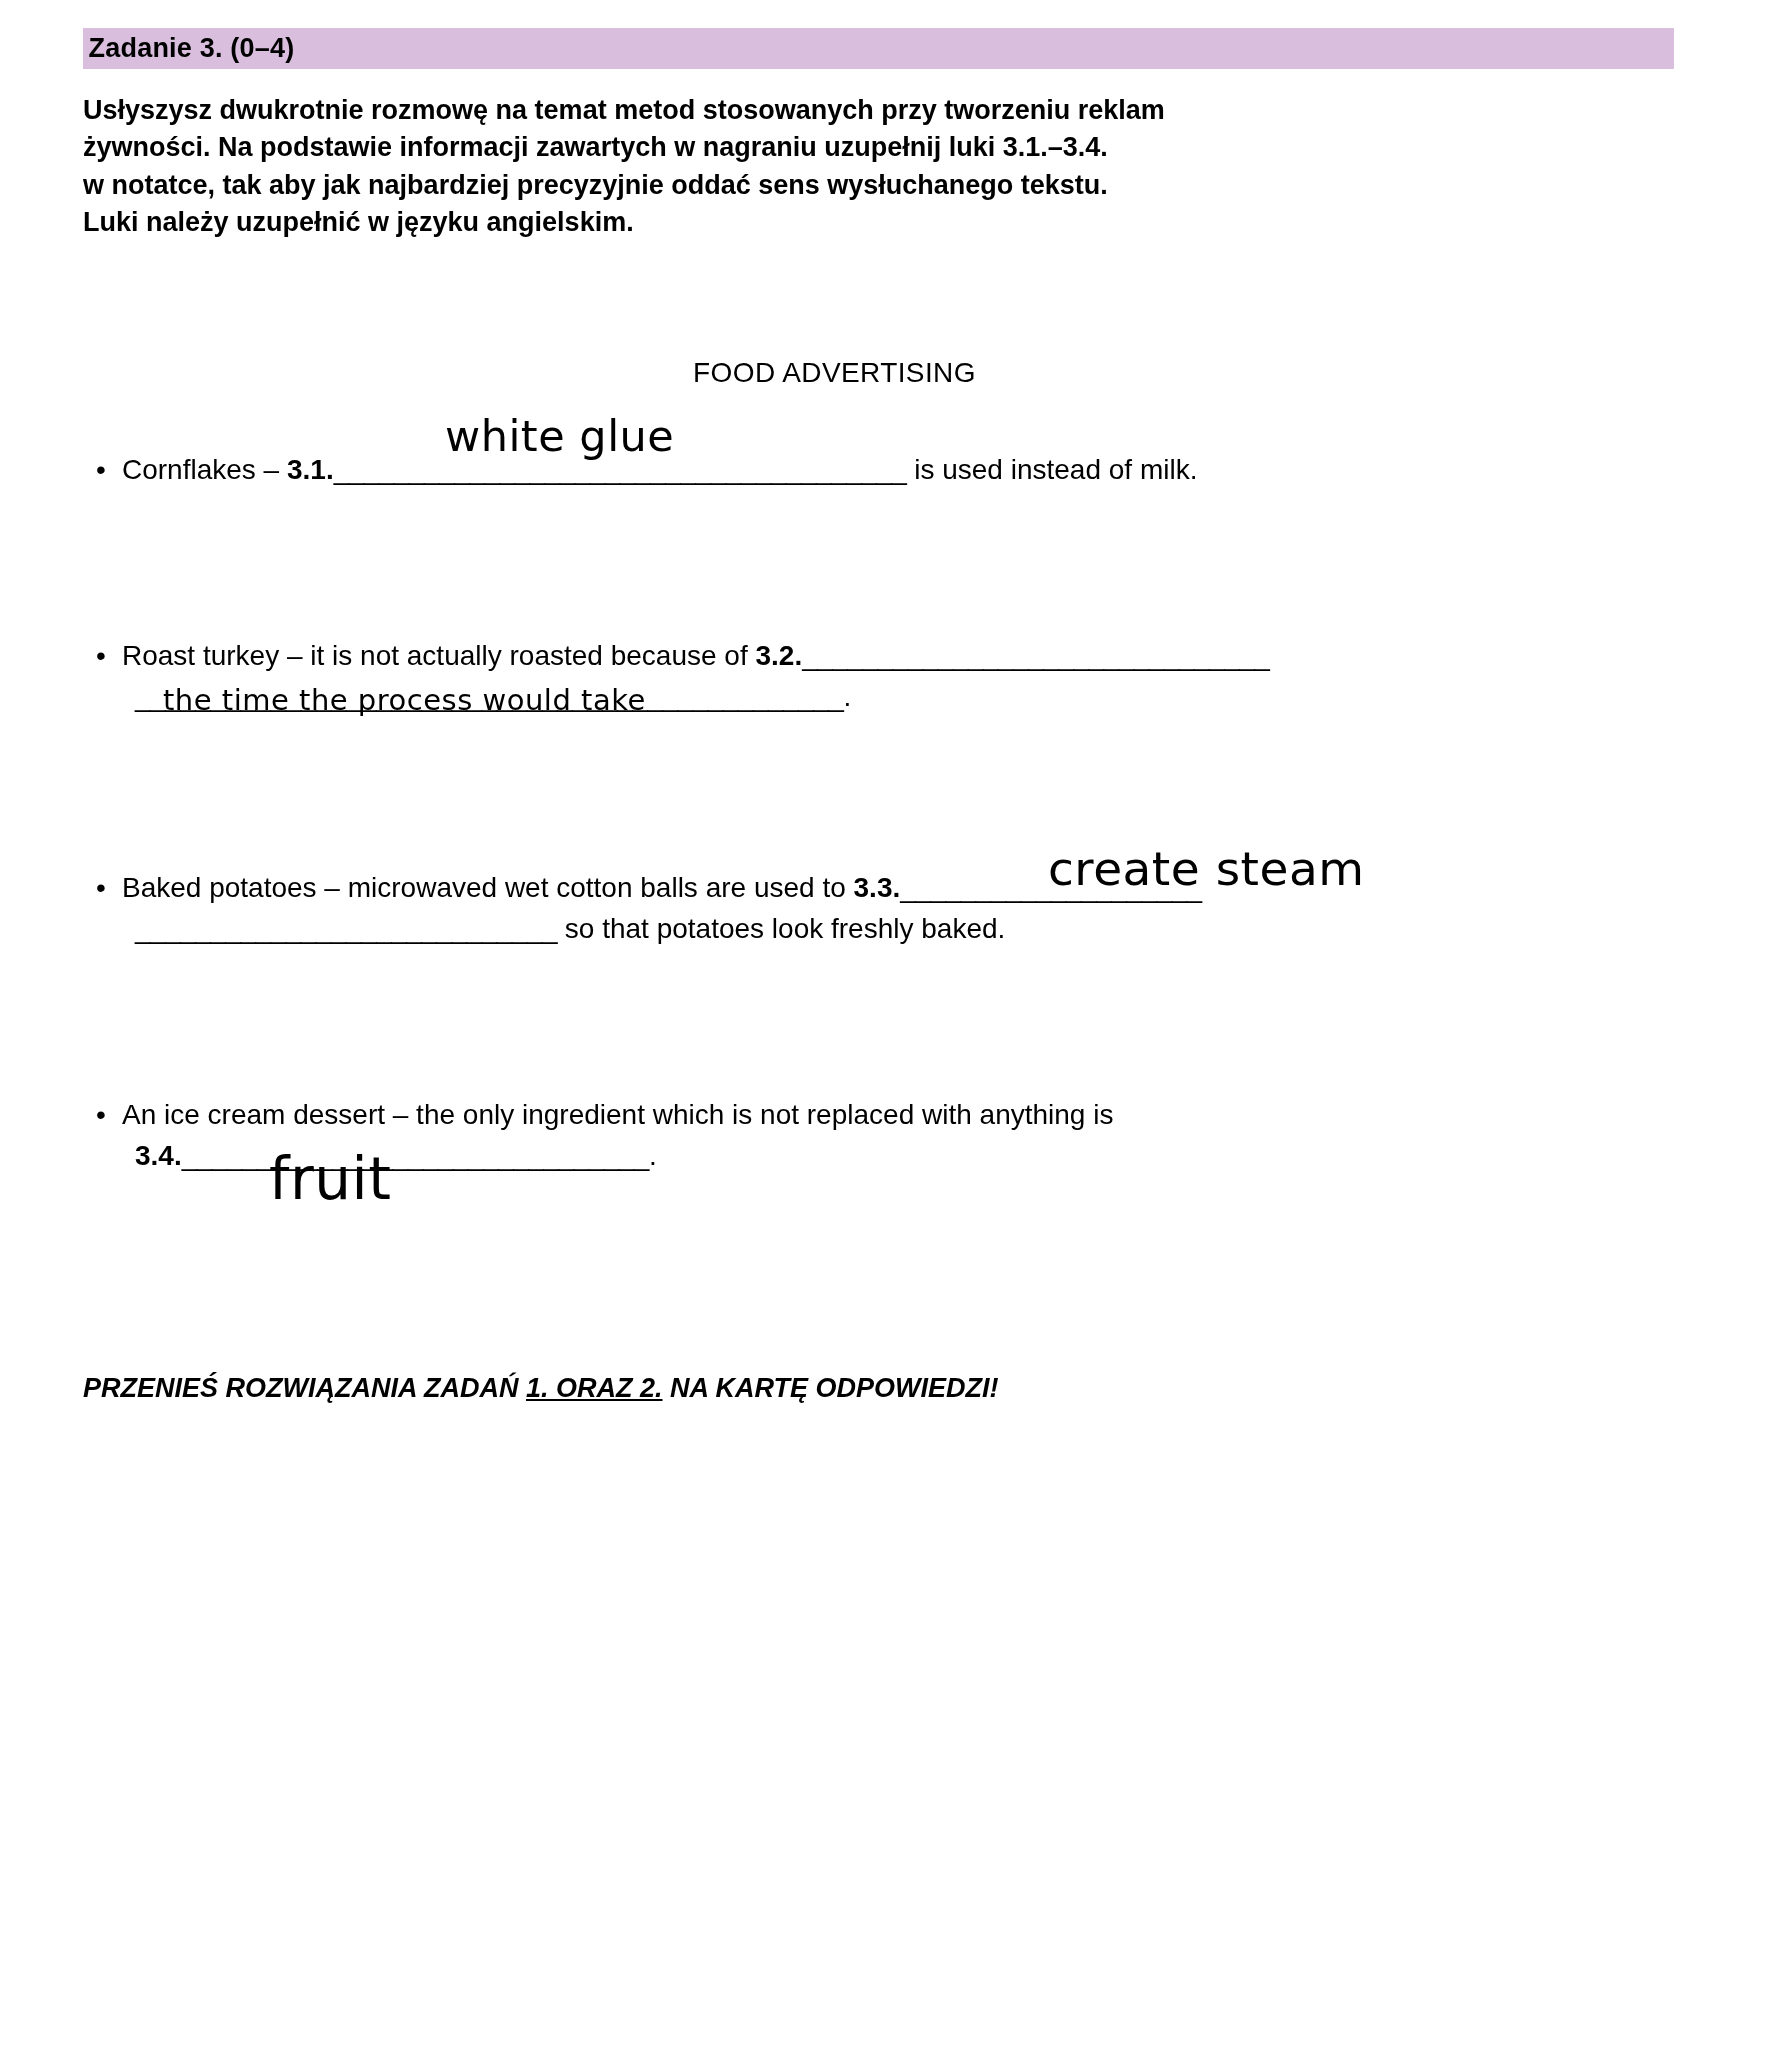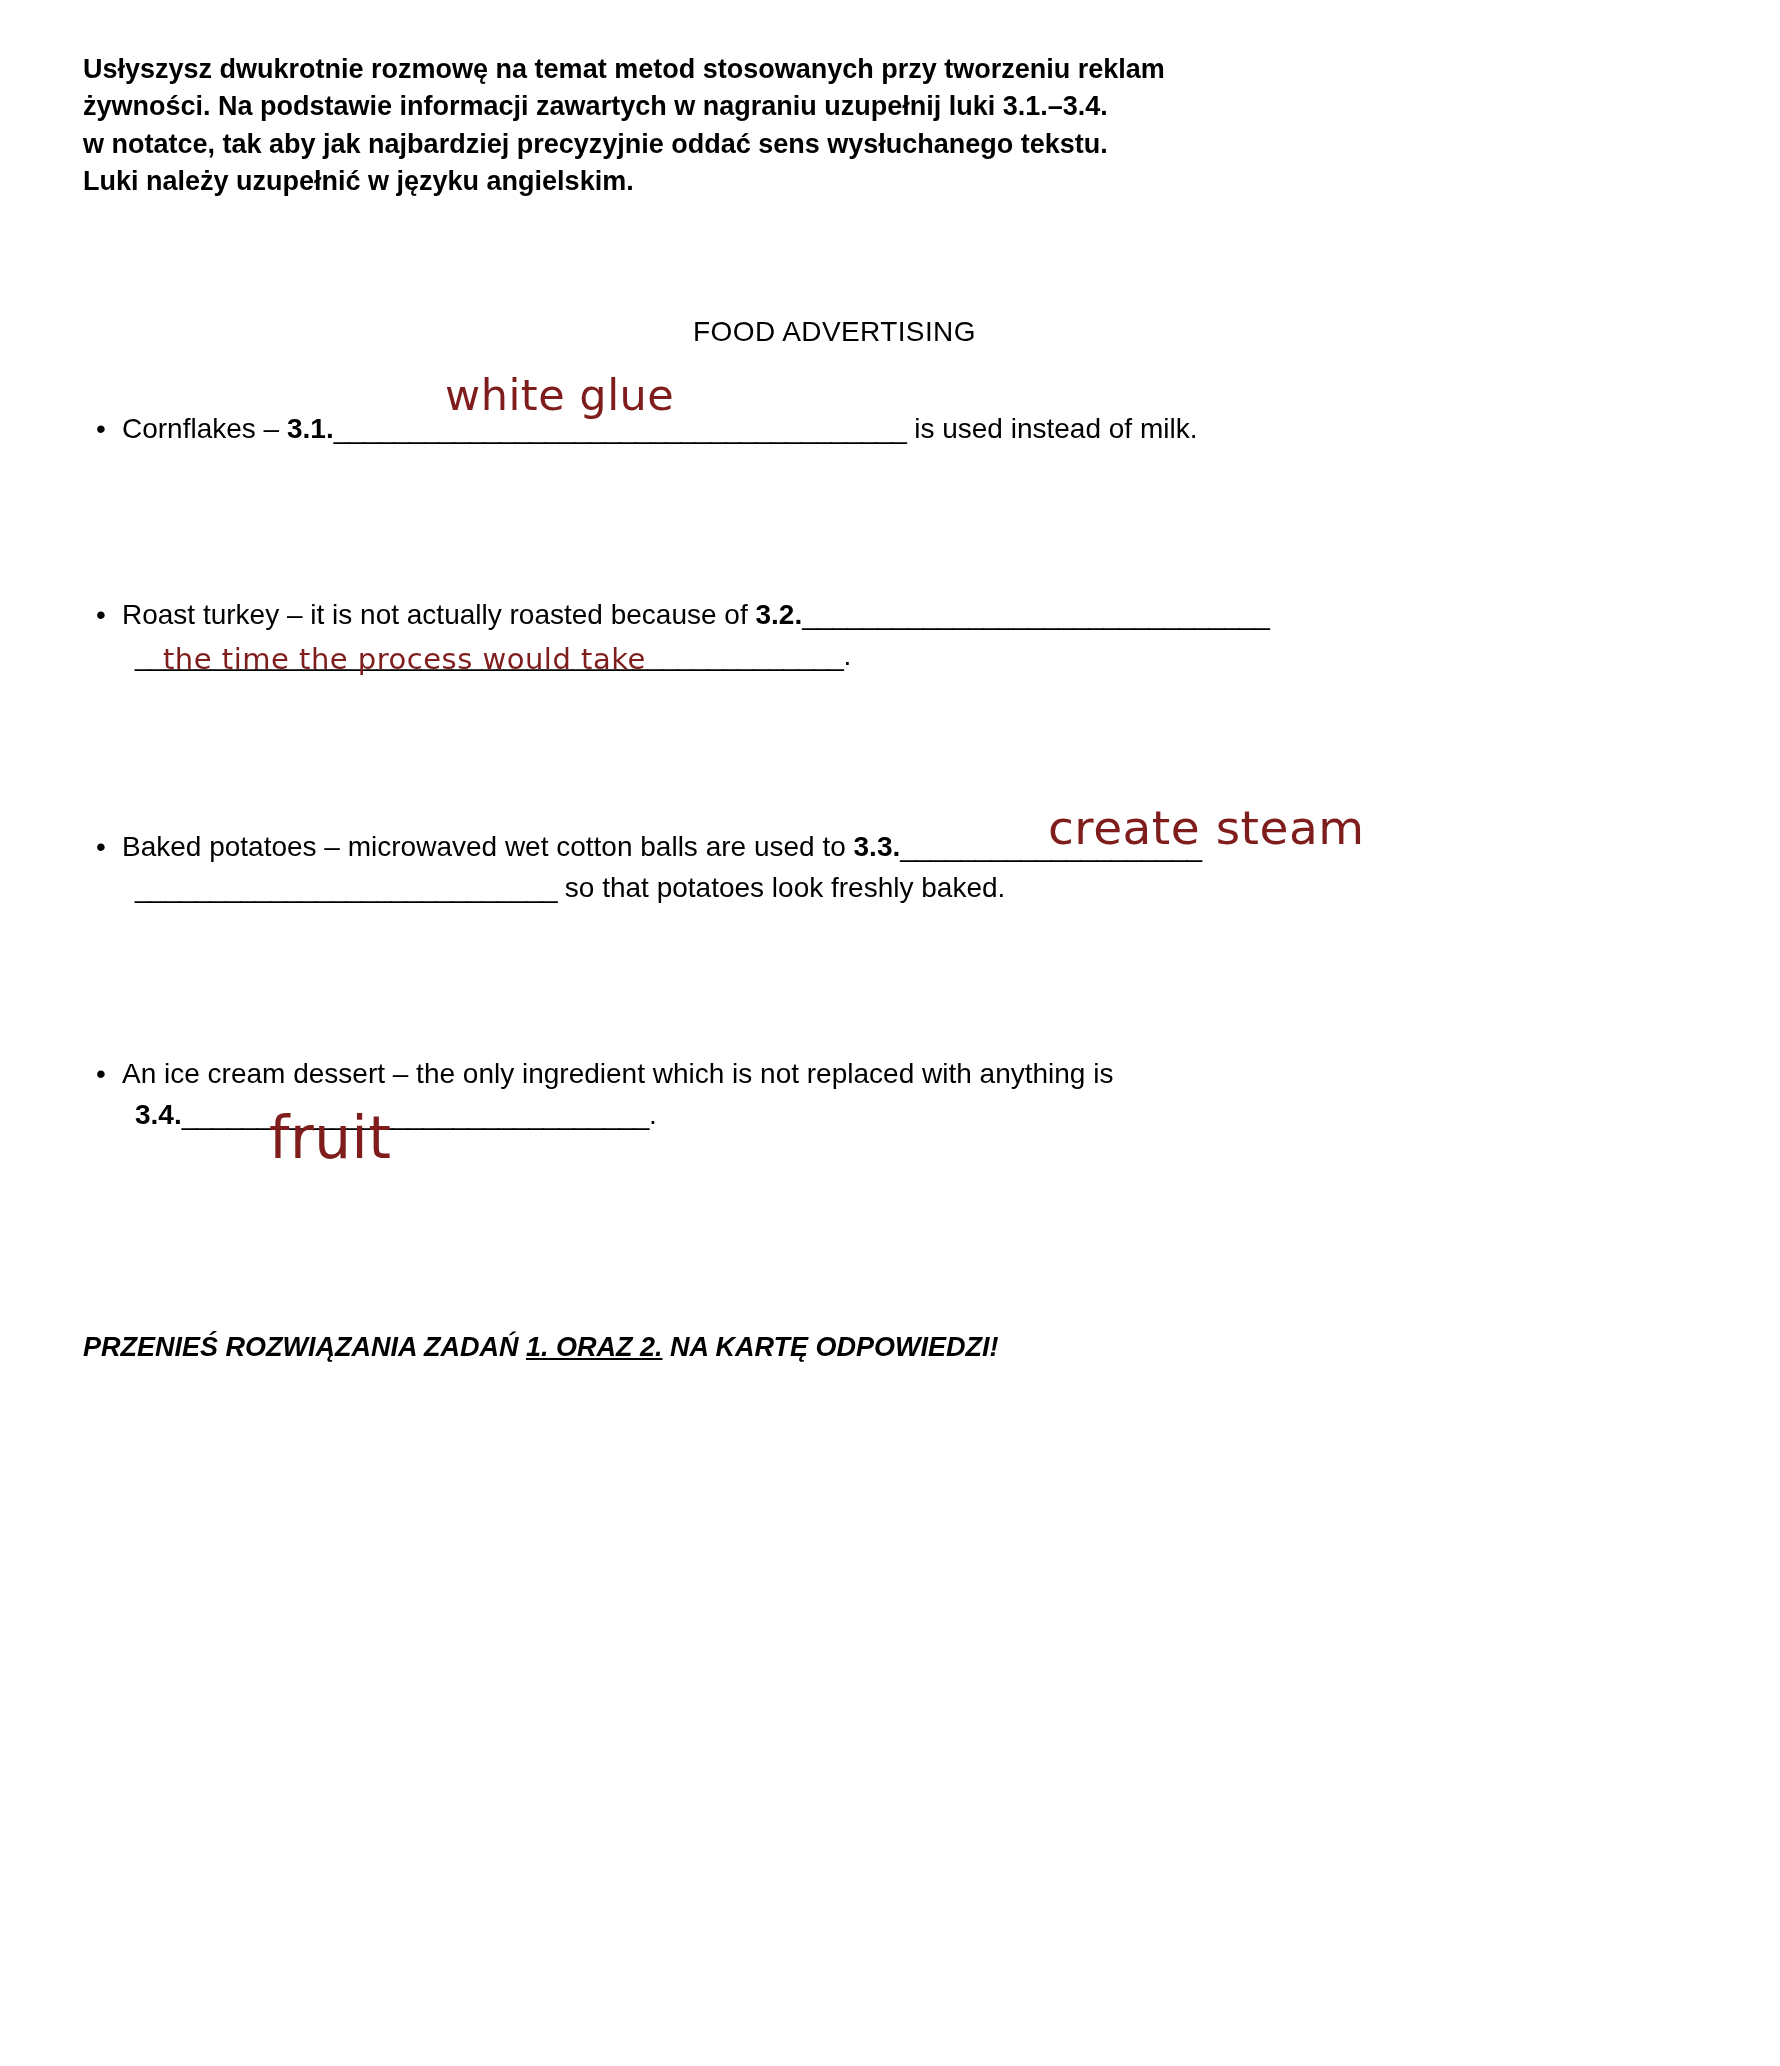--- a/index.html
+++ b/index.html
@@ -91,21 +91,21 @@
   }
   .num {
     font-weight: bold;
   }
   .blank {
     letter-spacing: -0.5px;
     white-space: nowrap;
   }
   .handwritten {
     position: absolute;
-    color: #7f1d1d;
+    color: #000000;
     font-family: "DejaVu Sans", sans-serif;
     font-weight: 400;
     letter-spacing: 0.5px;
   }
 
   
   #item-1 { margin-top: 0; height: 186px; }
   #item-1 .hw { left: 362px; top: -45px; font-size: 43px; }
 
   #item-2 { margin-top: 0; height: 232px; }
@@ -129,20 +129,23 @@
   .footer-note .underlined {
     text-decoration: underline;
   }
 </style>
 </head>
 <body>
 
 <div class="page">
   <div class="content">
 
+    <div class="task-header-band">
+      <span class="task-title">Zadanie 3. (0–4)</span>
+    </div>
 
     <div class="instructions">
       <div>Usłyszysz dwukrotnie rozmowę na temat metod stosowanych przy tworzeniu reklam</div>
       <div>żywności. Na podstawie informacji zawartych w nagraniu uzupełnij luki 3.1.–3.4.</div>
       <div>w notatce, tak aby jak najbardziej precyzyjnie oddać sens wysłuchanego tekstu.</div>
       <div>Luki należy uzupełnić w języku angielskim.</div>
     </div>
 
     <div class="notes-title">FOOD ADVERTISING</div>
 

